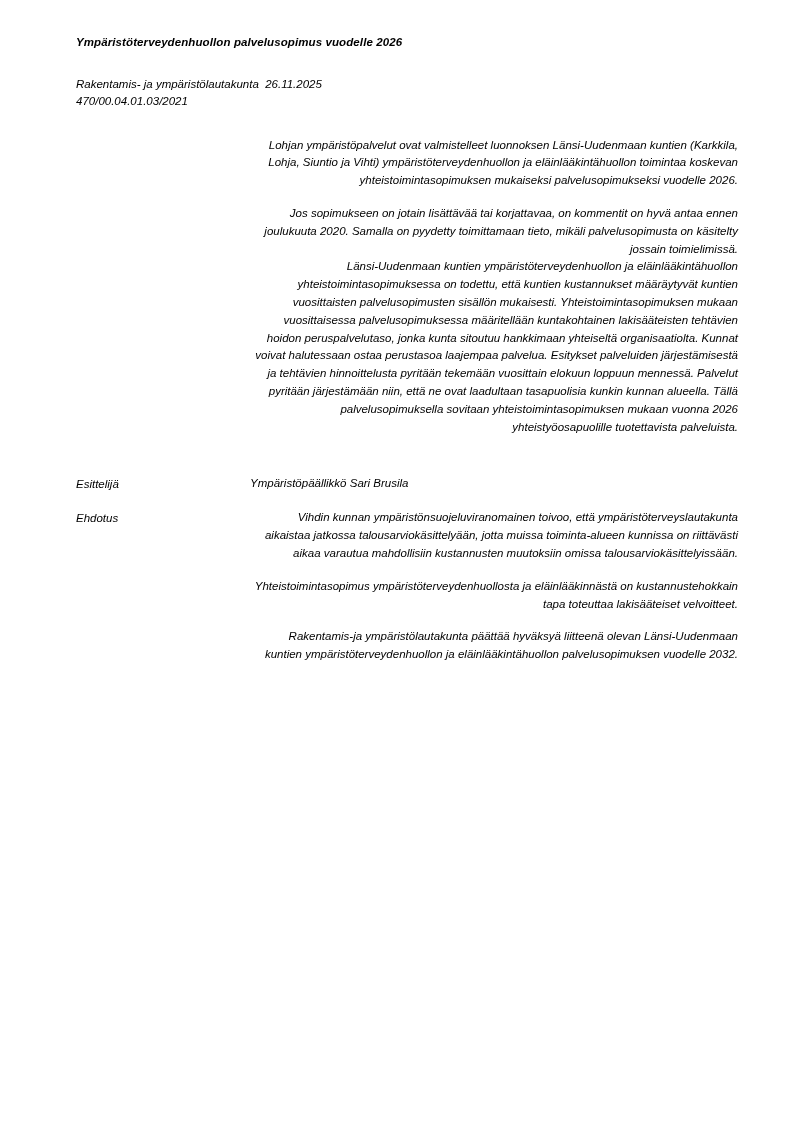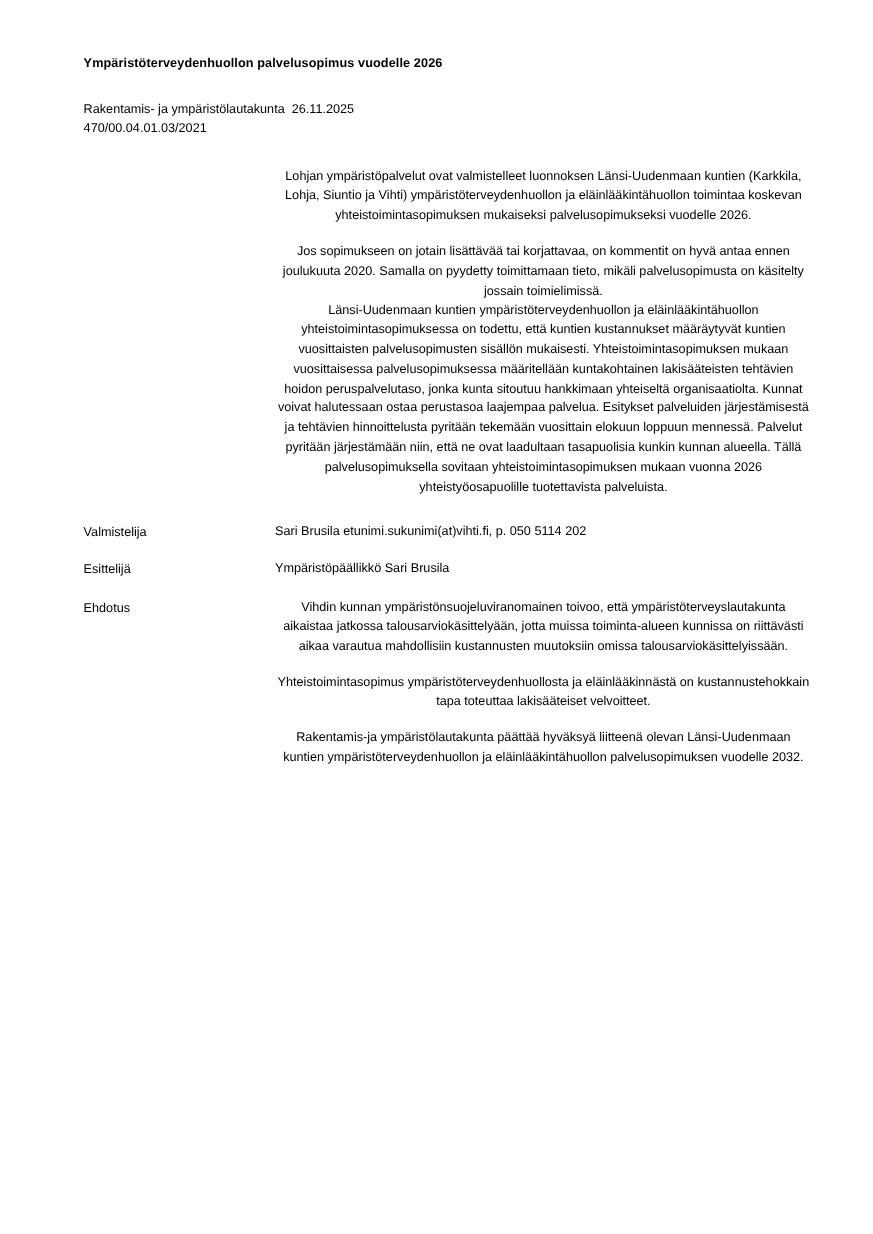--- a/index.html
+++ b/index.html
@@ -12,21 +12,22 @@
     background: #ffffff;
     font-family: "Liberation Sans", sans-serif;
     color: #000000;
     -webkit-font-smoothing: antialiased;
   }
   .page {
     position: relative;
     width: 794px;
     height: 1122px;
     box-sizing: border-box;
-    padding: 48px 56px 0 76px;
+    padding: 32px 56px 0 76px;
+    font-style: italic;
   }
   .doc-title {
     font-size: 11.5px;
     font-weight: bold;
     letter-spacing: 0.1px;
     margin: 0 0 0 0;
     padding-top: 4px;
   }
   .meta-block {
     margin-top: 28px;
@@ -52,21 +53,21 @@
     padding-top: 1px;
   }
   .text-col {
     flex: 1 1 auto;
     font-size: 11.5px;
     line-height: 1.55;
     max-width: 492px;
   }
   .para {
     margin: 0 0 15px 0;
-    text-align: center;
+    text-align: right;
   }
   .para:last-child {
     margin-bottom: 0;
   }
   .subhead {
     font-weight: bold;
     margin: 0 0 0 0;
   }
   .block-gap {
     height: 16px;
@@ -99,24 +100,20 @@
       <p class="para">Lohjan ympäristöpalvelut ovat valmistelleet luonnoksen Länsi-Uudenmaan kuntien (Karkkila, Lohja, Siuntio ja Vihti) ympäristöterveydenhuollon  ja eläinlääkintähuollon toimintaa  koskevan yhteistoimintasopimuksen mukaiseksi palvelusopimukseksi vuodelle 2026.</p>
       <p class="para">Jos sopimukseen on jotain lisättävää tai korjattavaa, on kommentit on hyvä  antaa ennen joulukuuta 2020. Samalla on pyydetty  toimittamaan tieto, mikäli palvelusopimusta on käsitelty jossain toimielimissä.</p>
     </div>
 
     <div class="indent-body">
       <p class="para">Länsi-Uudenmaan kuntien ympäristöterveydenhuollon  ja eläinlääkintähuollon yhteistoimintasopimuksessa on todettu, että kuntien kustannukset määräytyvät kuntien vuosittaisten palvelusopimusten sisällön mukaisesti. Yhteistoimintasopimuksen mukaan vuosittaisessa palvelusopimuksessa määritellään kuntakohtainen  lakisääteisten tehtävien hoidon  peruspalvelutaso, jonka kunta sitoutuu hankkimaan yhteiseltä organisaatiolta. Kunnat voivat halutessaan ostaa perustasoa laajempaa palvelua. Esitykset palveluiden järjestämisestä ja tehtävien hinnoittelusta pyritään tekemään vuosittain elokuun loppuun mennessä. Palvelut pyritään järjestämään niin, että ne ovat laadultaan tasapuolisia kunkin kunnan  alueella. Tällä palvelusopimuksella sovitaan yhteistoimintasopimuksen  mukaan vuonna 2026 yhteistyöosapuolille tuotettavista  palveluista.</p>
     </div>
 
     <div class="section-gap"></div>
 
-    <div class="row">
-      <div class="label-col">Valmistelija</div>
-      <div class="text-col">Sari Brusila  etunimi.sukunimi(at)vihti.fi, p. 050 5114 202</div>
-    </div>
 
     <div class="block-gap"></div>
 
     <div class="row">
       <div class="label-col">Esittelijä</div>
       <div class="text-col">Ympäristöpäällikkö Sari Brusila</div>
     </div>
 
     <div class="block-gap"></div>
 

